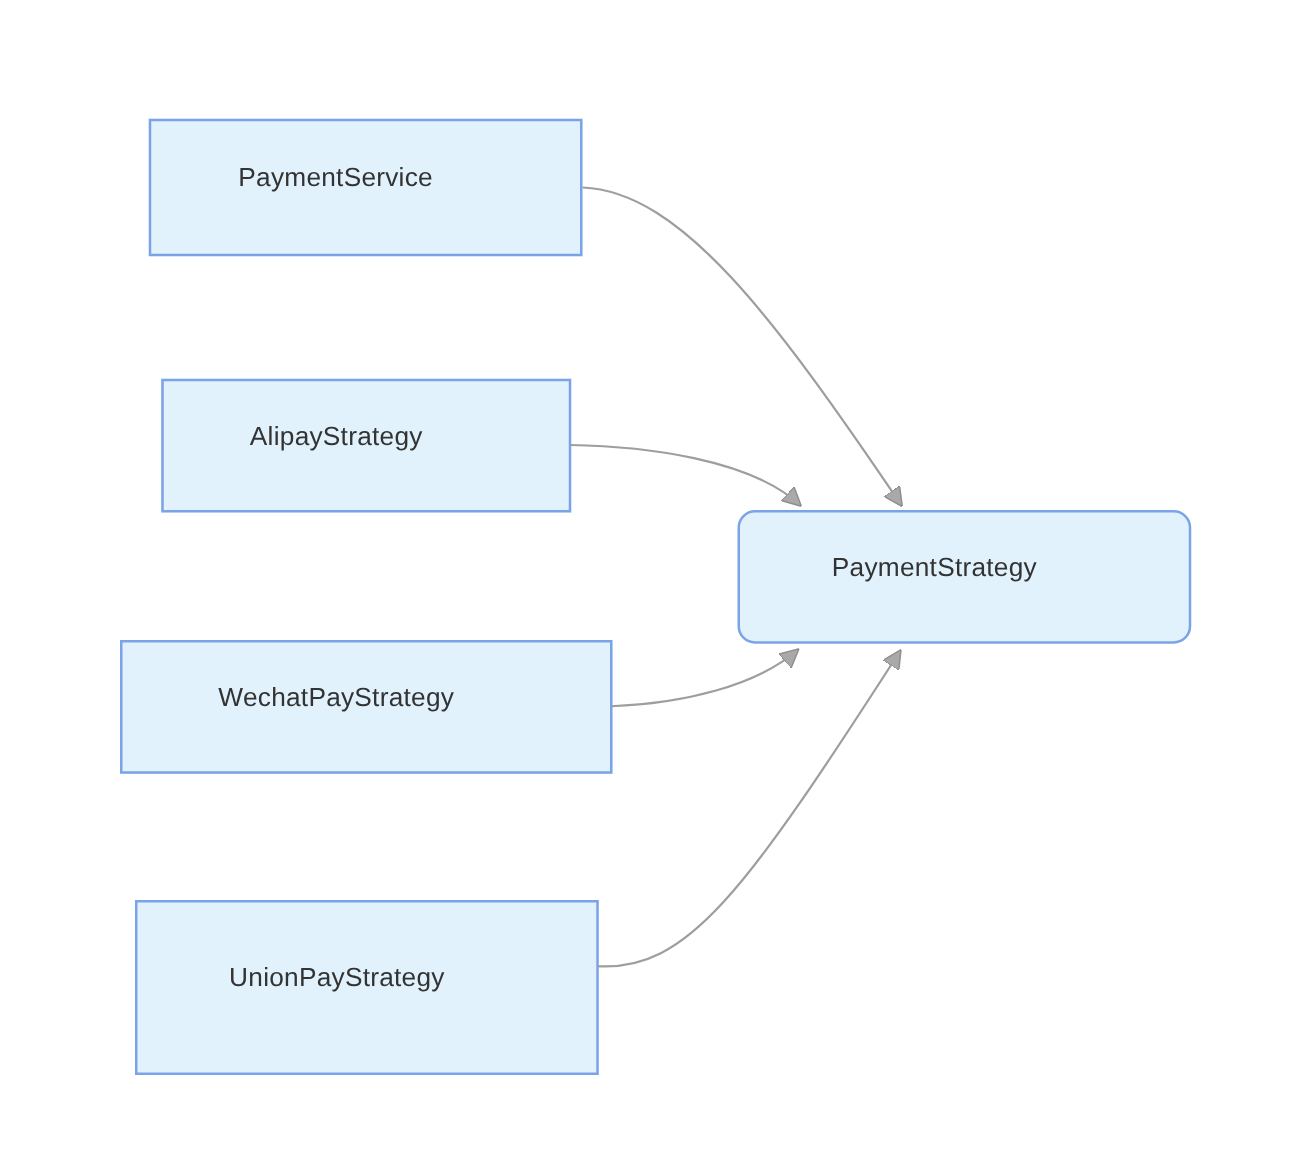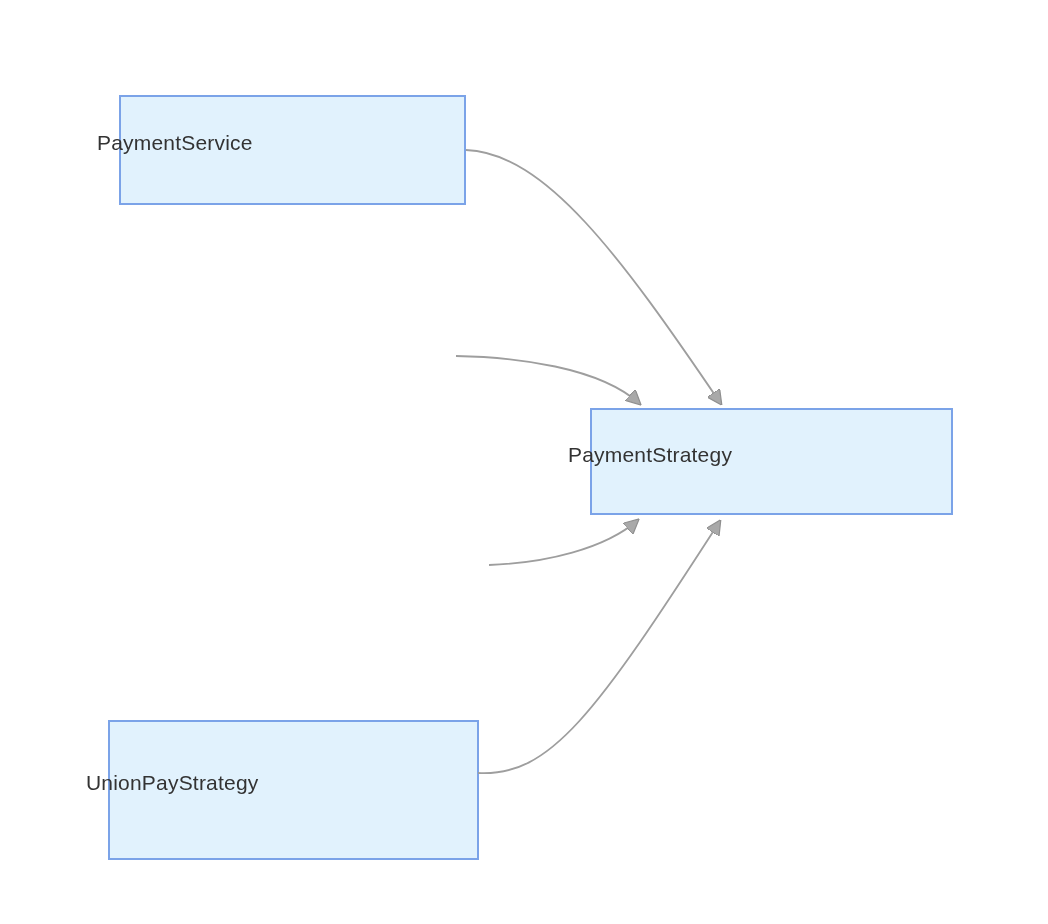--- a/index.html
+++ b/index.html
@@ -17,21 +17,21 @@
     background: #ffffff;
     overflow: hidden;
   }
   .node {
     position: absolute;
     background: #e1f2fd;
     border: 2px solid #7ba3e8;
     box-sizing: border-box;
     display: flex;
     align-items: center;
-    justify-content: flex-start;
+    justify-content: center;
   }
   .node .label {
     font-size: 21px;
     color: #333333;
     letter-spacing: 0.2px;
     white-space: nowrap;
     transform: translate(-24px, -7px);
   }
   .edges-layer {
     position: absolute;
@@ -49,27 +49,33 @@
 </style>
 </head>
 <body>
 
 <div class="canvas">
 
   <div class="node" style="left:119px; top:95px; width:347px; height:110px;">
     <span class="label">PaymentService</span>
   </div>
 
+  <div class="node" style="left:129px; top:303px; width:328px; height:107px;">
+    <span class="label">AlipayStrategy</span>
+  </div>
 
+  <div class="node" style="left:96px; top:512px; width:394px; height:107px;">
+    <span class="label">WechatPayStrategy</span>
+  </div>
 
   <div class="node" style="left:108px; top:720px; width:371px; height:140px;">
     <span class="label">UnionPayStrategy</span>
   </div>
 
-  <div class="node" style="left:590px; top:408px; width:363px; height:107px;">
+  <div class="node" style="left:590px; top:408px; width:363px; height:107px;border-radius:14px;">
     <span class="label">PaymentStrategy</span>
   </div>
 
   <svg class="edges-layer" width="1048" height="924" viewBox="0 0 1048 924" xmlns="http://www.w3.org/2000/svg">
     <defs>
       <marker id="arrow" viewBox="0 0 10 10" refX="9" refY="5" markerWidth="15" markerHeight="15" markerUnits="userSpaceOnUse" orient="auto">
         <path d="M 0 0 L 10 5 L 0 10 Z" fill="#a9a9a9" stroke="#8f8f8f" stroke-width="0.8"></path>
       </marker>
     </defs>
 

